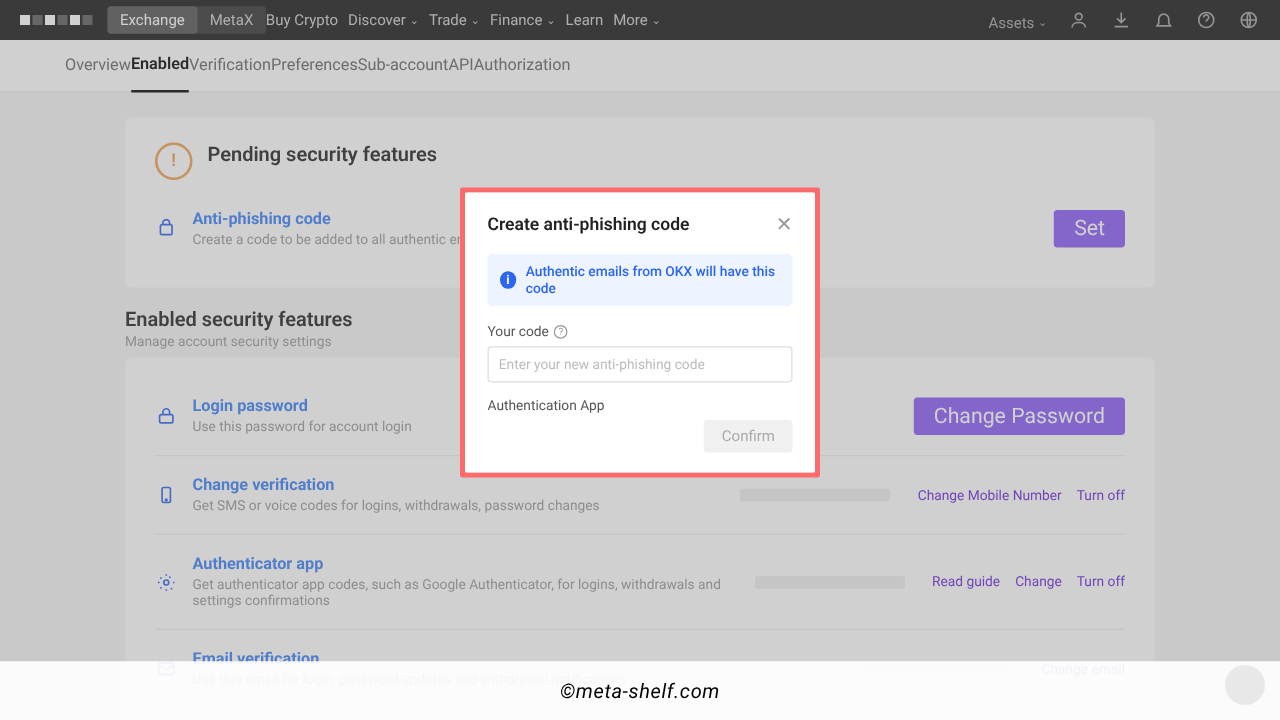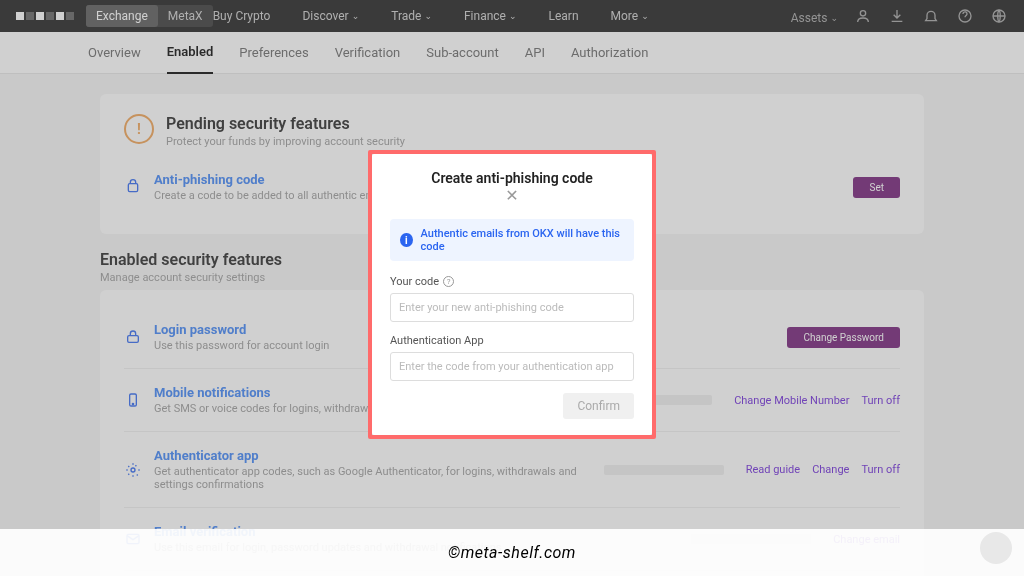--- a/index.html
+++ b/index.html
@@ -4,49 +4,49 @@
 <style>
 * { margin: 0; padding: 0; box-sizing: border-box; font-family: -apple-system, BlinkMacSystemFont, "Segoe UI", Roboto, sans-serif; }
 body { background: #f5f5f5; width: 1024px; height: 576px; overflow: hidden; position: relative; }
 .topbar { background: #1a1a1a; height: 32px; display: flex; align-items: center; padding: 0 16px; color: #fff; font-size: 12px; }
 .logo { display: flex; gap: 2px; margin-right: 12px; }
 .logo-sq { width: 8px; height: 8px; background: #fff; }
 .logo-sq.dim { opacity: 0.3; }
 .toggle-grp { display: flex; background: #333; border-radius: 3px; }
 .toggle-btn { padding: 4px 10px; border-radius: 3px; cursor: pointer; color: #ccc; }
 .toggle-btn.active { background: #555; color: #fff; }
-.nav-items { display: flex; gap: 32px; color: #ccc; }
+.nav-items { display: flex; gap: 8px; color: #ccc; }
 .nav-item { cursor: pointer; display: flex; align-items: center; gap: 3px; }
 .chev { font-size: 9px; }
 .top-right { margin-left: auto; display: flex; gap: 16px; align-items: flex-end; color: #a3a3a3; }
 .icon-btn { cursor: pointer; width: 18px; height: 18px; display: flex; align-items: center; justify-content: center; }
-.subtabs { background: #fff; border-bottom: 1px solid #e5e5e5; height: 42px; display: flex; align-items: center; padding: 0 88px; gap: 26px; font-size: 13px; color: #666; }
+.subtabs { background: #fff; border-bottom: 1px solid #e5e5e5; height: 42px; display: flex; align-items: center; padding: 0 52px; font-size: 13px; color: #666; }
 .subtab { cursor: pointer; height: 42px; display: flex; align-items: center; }
 .subtab.active { color: #000; font-weight: 600; border-bottom: 2px solid #000; }
 .content { padding: 20px 100px; position: relative; }
 .panel { background: #fff; border-radius: 6px; padding: 20px 24px; margin-bottom: 16px; }
 .pending-hdr { display: flex; gap: 12px; }
 .warn-ring { width: 30px; height: 30px; border: 2px solid #f0a050; border-radius: 50%; display: flex; align-items: center; justify-content: center; color: #f0a050; font-weight: bold; font-size: 14px; }
 .sect-title { font-size: 16px; font-weight: 600; color: #222; }
 .sect-sub { font-size: 11px; color: #999; margin-top: 2px; }
 .feat-row { display: flex; align-items: center; gap: 12px; padding: 12px 0; }
 .feat-icon { width: 18px; height: 18px; display: flex; align-items: center; justify-content: center; color: #2b65f0; }
 .feat-body { flex: 1; }
 .feat-title { font-size: 13px; color: #3b82f6; font-weight: 700; }
 .feat-desc { font-size: 11px; color: #999; margin-top: 2px; }
 .feat-actions { display: flex; gap: 12px; align-items: center; font-size: 12px; }
-.btn-primary { background: #701a75; color: #fff; padding: 5px 16px; border-radius: 3px; border: none; cursor: pointer; font-size: 10px; }
+.btn-primary { background: #8b5cf6; color: #fff; padding: 5px 16px; border-radius: 3px; border: none; cursor: pointer; font-size: 17px; }
 .link-action { color: #6d28d9; cursor: pointer; font-size: 11px; }
 .mask-strip { width: 120px; height: 10px; background: #eee; border-radius: 2px; margin-right: 10px; }
 .section-hdr { margin: 16px 0 6px; }
 .divider { height: 1px; background: #eee; margin: 4px 0; }
 .overlay { position: absolute; inset: 0; background: rgba(120,120,120,0.35); display: flex; align-items: flex-start; justify-content: center; padding-top: 150px; }
 .modal-border { border: 4px solid #ff6b6b; border-radius: 2px; }
 .modal { background: #fff; width: 280px; padding: 16px 18px; border-radius: 2px; }
-.modal-hdr { display: flex; justify-content: space-between; align-items: center; margin-bottom: 14px; flex-direction: column; }
+.modal-hdr { display: flex; justify-content: space-between; align-items: center; margin-bottom: 14px; }
 .modal-title { font-size: 14px; font-weight: 600; color: #222; }
 .close-x { cursor: pointer; color: #999; font-size: 16px; }
 .info-banner { background: #eef4ff; color: #2b65f0; padding: 8px 10px; border-radius: 4px; font-size: 11px; font-weight: 500; display: flex; gap: 8px; align-items: center; margin-bottom: 14px; }
 .info-dot { width: 14px; height: 14px; background: #2b65f0; color: #fff; border-radius: 50%; display: flex; align-items: center; justify-content: center; font-size: 10px; font-weight: bold; }
 .fld-label { font-size: 11px; color: #555; margin-bottom: 5px; display: flex; gap: 4px; align-items: center; }
 .help-q { width: 11px; height: 11px; border: 1px solid #999; border-radius: 50%; font-size: 8px; color: #999; display: flex; align-items: center; justify-content: center; }
 .fld-input { width: 100%; border: 1px solid #ddd; border-radius: 3px; padding: 7px 8px; font-size: 11px; color: #333; margin-bottom: 12px; }
 .fld-input::placeholder { color: #bbb; }
 .modal-actions { display: flex; justify-content: flex-end; }
 .btn-confirm { background: #f0f0f0; color: #aaa; padding: 6px 14px; border: none; border-radius: 3px; font-size: 12px; cursor: pointer; }
@@ -125,34 +125,33 @@
           <circle cx="12" cy="12" r="9"></circle>
           <path d="M3 12h18M12 3c2.5 3 2.5 15 0 18M12 3c-2.5 3-2.5 15 0 18"></path>
         </svg>
       </div>
   </div>
 </div>
 
 <div class="subtabs" id="subtabs">
     <div class="subtab">Overview</div>
     <div class="subtab active">Enabled</div>
+    <div class="subtab">Verification</div>
     <div class="subtab">Preferences</div>
-    <div class="subtab">Verification</div>
     <div class="subtab">Sub-account</div>
     <div class="subtab">API</div>
     <div class="subtab">Authorization</div>
   </div>
 
 <div class="content">
   <div class="panel">
     <div class="pending-hdr">
       <div class="warn-ring">!</div>
       <div>
         <div class="sect-title">Pending security features</div>
-        <div class="sect-sub">Protect your funds by improving account security</div>
       </div>
     </div>
     <div class="feat-row" style="margin-top:12px;">
       <div class="feat-icon">
           <svg width="16" height="16" viewBox="0 0 24 24" fill="none" stroke="currentColor" stroke-width="2">
             <rect x="5" y="7" width="14" height="12" rx="2"></rect>
             <path d="M8 7V5a4 4 0 018 0v2"></path>
           </svg>
         </div>
       <div class="feat-body">
@@ -186,21 +185,21 @@
       </div>
       <div class="divider"></div>
       <div class="feat-row">
         <div class="feat-icon">
           <svg width="16" height="16" viewBox="0 0 24 24" fill="none" stroke="currentColor" stroke-width="2">
             <rect x="7" y="3" width="10" height="18" rx="2"></rect>
             <circle cx="12" cy="18" r="1"></circle>
           </svg>
         </div>
         <div class="feat-body">
-          <div class="feat-title">Mobile notifications</div>
+          <div class="feat-title">Change verification</div>
           <div class="feat-desc">Get SMS or voice codes for logins, withdrawals, password changes</div>
         </div>
         <div class="feat-actions">
           <div class="mask-strip"></div>
           <span class="link-action">Change Mobile Number</span>
           <span class="link-action">Turn off</span>
         </div>
       </div>
       <div class="divider"></div>
       <div class="feat-row">
@@ -255,21 +254,20 @@
       <div class="info-banner">
         <div class="info-dot">i</div>
         <span>Authentic emails from OKX will have this code</span>
       </div>
       <div class="fld-label">
         <span>Your code</span>
         <span class="help-q">?</span>
       </div>
       <input class="fld-input" placeholder="Enter your new anti-phishing code" style="">
       <div class="fld-label">Authentication App</div>
-      <input class="fld-input" placeholder="Enter the code from your authentication app" style="">
       <div class="modal-actions">
         <button class="btn-confirm">Confirm</button>
       </div>
     </div>
   </div>
 </div>
 
 <div class="watermark">©meta-shelf.com</div>
 <div class="chat-bubble"></div>
 

